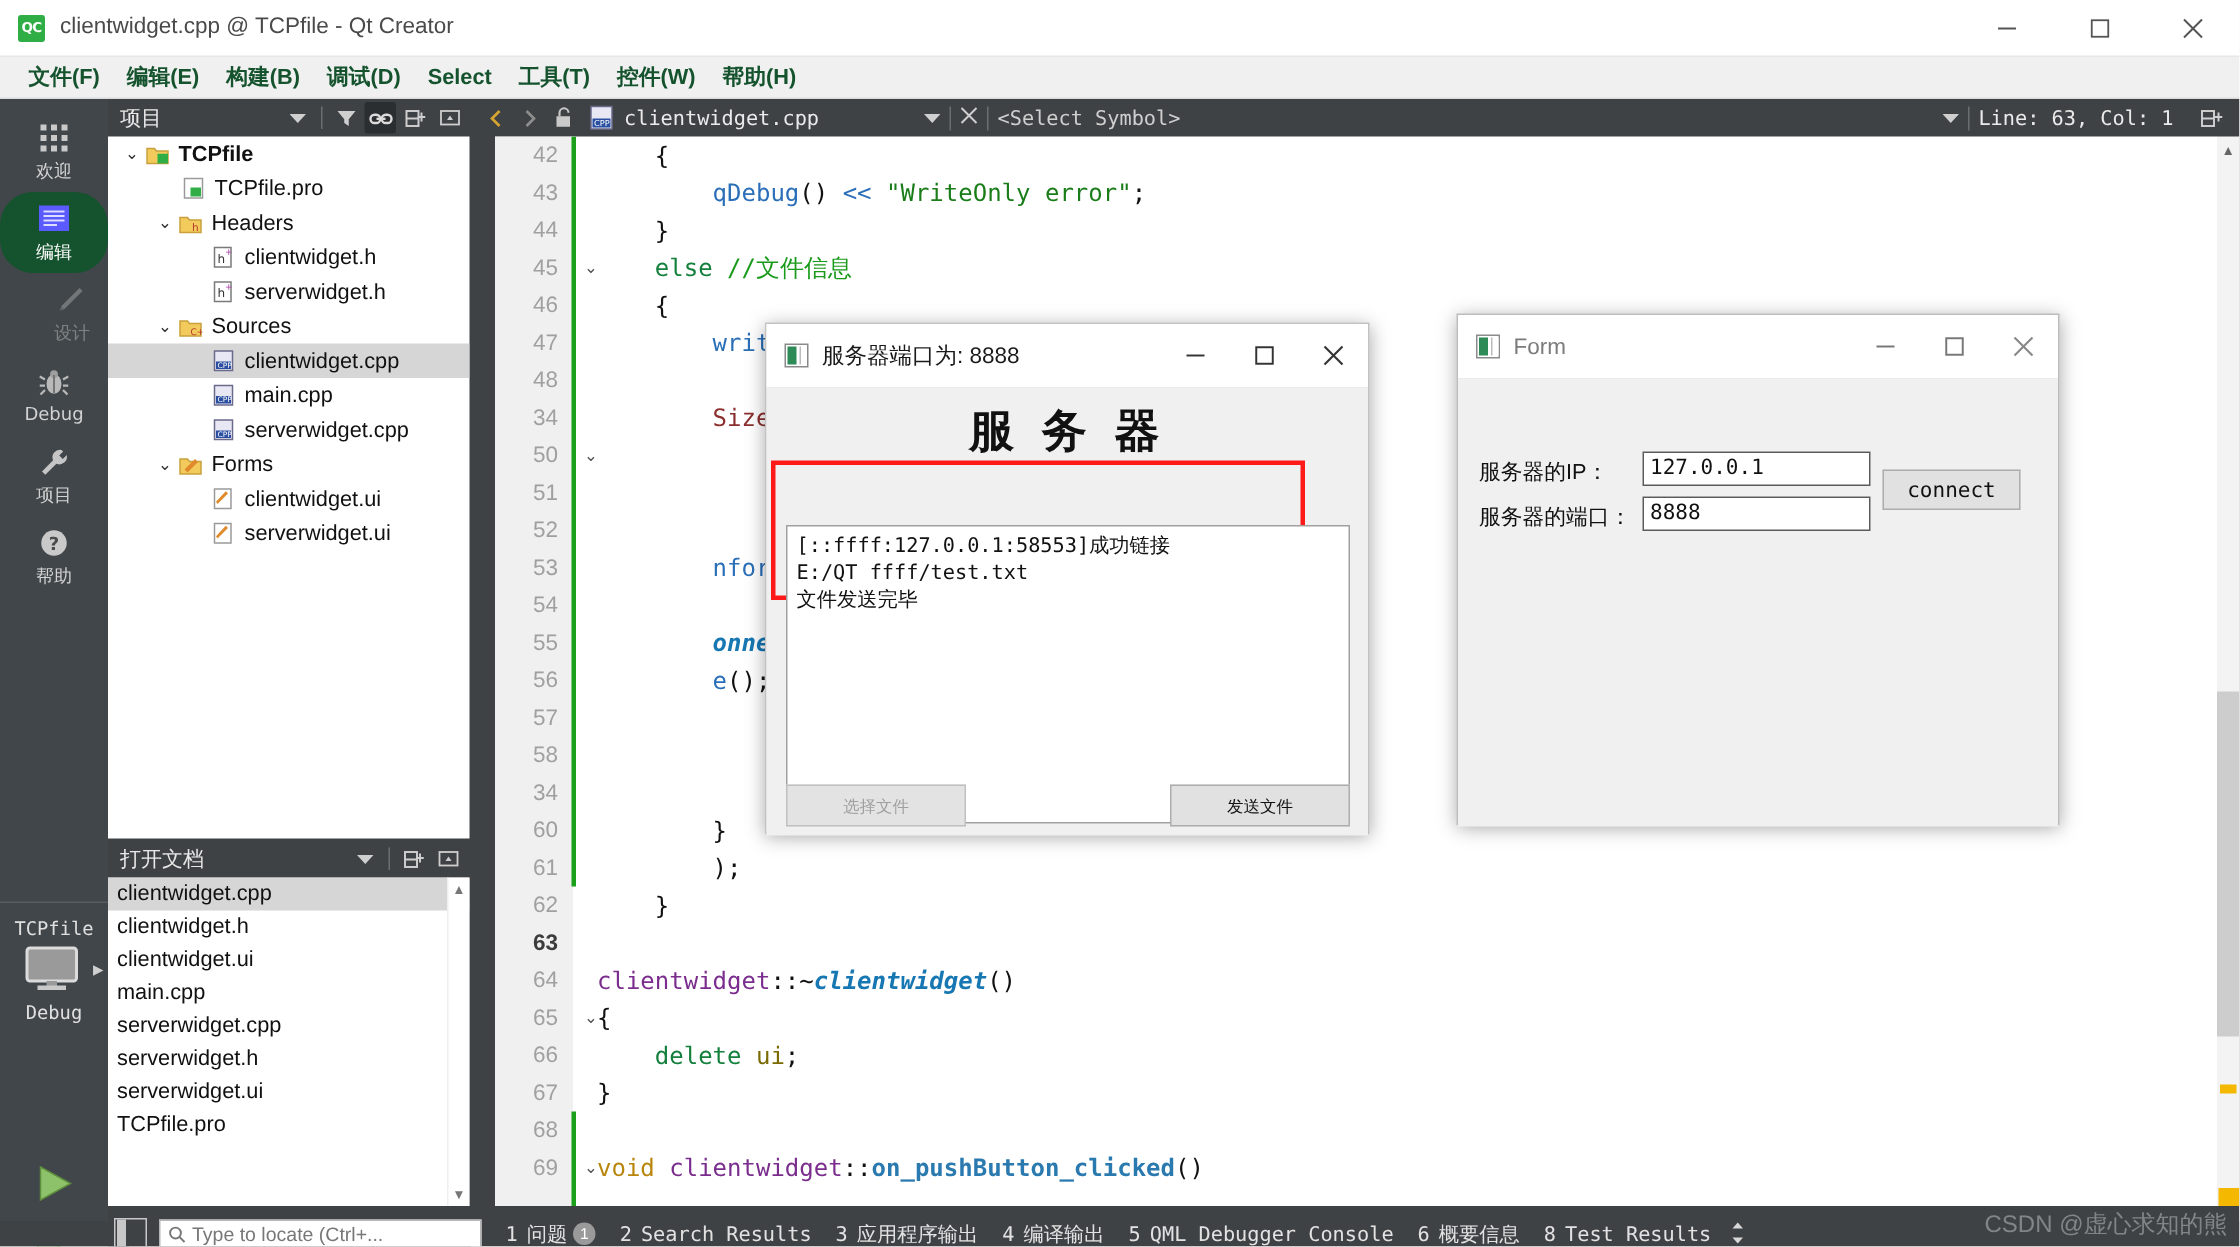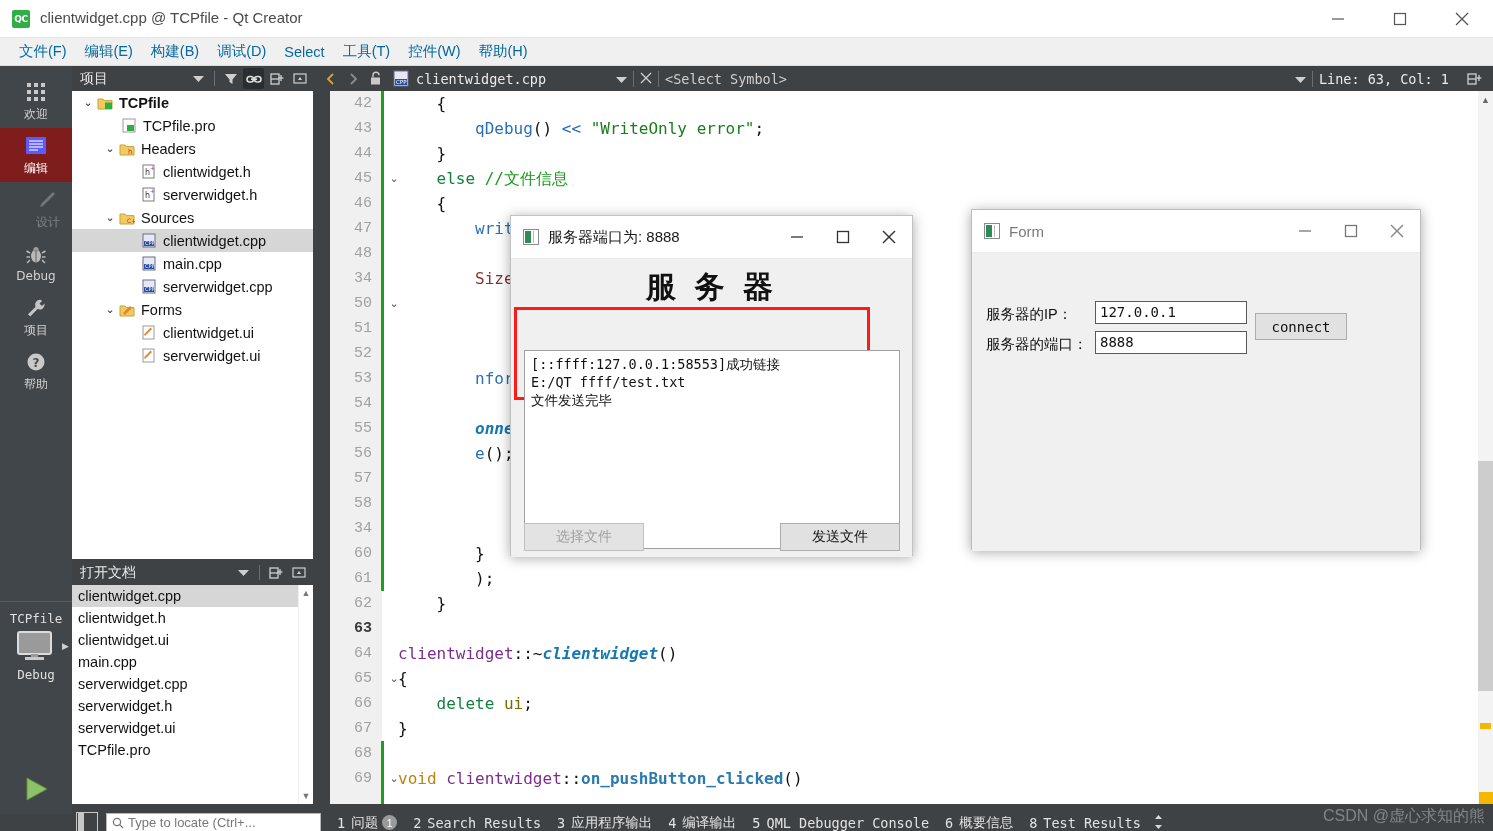--- a/index.html
+++ b/index.html
@@ -13,30 +13,30 @@
            border-radius:2px;color:#fff;font-size:9px;font-weight:bold;line-height:18px;text-align:center;
            font-family:"DejaVu Sans",sans-serif;letter-spacing:-.5px;}
   .tb-title{position:absolute;left:40px;top:9px;font-size:15px;color:#4a4a4a;}
   .tb-btns{position:absolute;right:0;top:0;height:38px;display:flex;}
   .tb-btn{width:62px;height:38px;display:flex;align-items:center;justify-content:center;}
   .tb-btn svg{display:block;}
 
   
   .menubar{position:absolute;left:0;top:38px;width:1493px;height:28px;background:#f0f0f0;
            border-bottom:1px solid #dcdcdc;box-sizing:border-box;display:flex;align-items:center;padding-left:10px;}
-  .menu-item{font-size:14.5px;color:#0369a1;padding:3px 9px;white-space:nowrap;}
+  .menu-item{font-size:14.5px;color:#14532d;padding:3px 9px;white-space:nowrap;font-weight:bold;}
 
   
   .darkbg{position:absolute;left:0;top:66px;width:1493px;height:765px;background:#3f4245;}
 
   
   .modebar{position:absolute;left:0;top:66px;width:86px;height:765px;background:#41464a;}
   .mode{position:relative;width:72px;height:54px;display:flex;flex-direction:column;
         align-items:center;justify-content:center;color:#c8c8c8;}
-  .mode.active{background:#7f1d1d;}
+  .mode.active{background:#14532d;border-radius:22px;}
   .mode.disabled{opacity:.42;padding-left:12px;}
   .mode .mlabel{font-size:12px;margin-top:2px;color:#d2d2d2;font-family:"DejaVu Sans",sans-serif;}
   .mode.active .mlabel{color:#ffffff;}
   .mglyph{width:24px;height:24px;display:flex;align-items:center;justify-content:center;}
   .mode-sep{position:absolute;left:0;width:72px;height:1px;background:#585c60;}
   .kit{position:absolute;left:0;width:72px;display:flex;flex-direction:column;align-items:center;}
   .kit-name{font-size:12.5px;color:#e0e0e0;font-family:"DejaVu Sans Mono",monospace;}
   .kit-mode{font-size:12.5px;color:#e0e0e0;font-family:"DejaVu Sans Mono",monospace;margin-top:1px;}
   .runbtn{width:72px;height:46px;display:flex;align-items:center;justify-content:center;}
 
@@ -67,21 +67,21 @@
              display:flex;align-items:center;}
   .edtb-icon{width:22px;height:22px;display:flex;align-items:center;justify-content:center;}
   .edtb-file{font-size:13.5px;color:#eaeaea;font-family:"DejaVu Sans Mono",monospace;margin-left:4px;}
   .edtb-sep{width:1px;height:16px;background:#6a6e72;margin:0 6px;}
   .edtb-sym{font-size:13.5px;color:#cfcfcf;font-family:"DejaVu Sans Mono",monospace;}
   .edtb-line{font-size:13.5px;color:#eaeaea;font-family:"DejaVu Sans Mono",monospace;}
 
   .editor{position:absolute;left:330px;top:91px;width:1148px;height:713px;background:#fff;overflow:hidden;}
   .gutter{position:absolute;left:0;top:0;width:52px;height:713px;background:#f0f0f0;}
   .gline{position:relative;height:25px;line-height:25px;text-align:right;padding-right:10px;
-         font-size:15px;color:#a0a0a0;font-family:Liberation Mono, monospace;}
+         font-size:15px;color:#a0a0a0;font-family:Liberation Sans, sans-serif;}
   .gline.cur{color:#3c3c3c;font-weight:bold;}
   .chbar{position:absolute;left:51px;width:3px;background:#1ba01b;}
   .foldcol{position:absolute;left:55px;top:0;width:18px;height:713px;}
   .fold{position:absolute;left:0;width:18px;height:25px;display:flex;align-items:center;justify-content:center;
         color:#555;font-size:11px;}
   .codearea{position:absolute;left:68px;top:0;width:1080px;height:713px;
             font-family:"DejaVu Sans Mono",monospace;font-size:16px;}
   .cline{height:25px;line-height:25px;white-space:pre;}
   .k-key{color:#15803d;}       
   .k-void{color:#b8860b;}
@@ -117,25 +117,25 @@
   #serverDlg{left:510px;top:215px;width:403px;height:341px;border:1px solid #c2c2c2;box-sizing:border-box;}
   #serverDlg .dlg-body{position:relative;width:100%;height:298px;background:#f0f0f0;}
   .srv-heading{position:absolute;left:0;top:8px;width:100%;text-align:center;font-size:30px;
                font-family:"DejaVu Serif",serif;font-weight:bold;color:#111;letter-spacing:4px;}
   .redbox{position:absolute;left:3px;top:48px;width:356px;height:93px;border:3px solid #ff1a1a;box-sizing:border-box;}
   .srv-log{position:absolute;left:13px;top:91px;width:376px;height:199px;background:#fff;border:1px solid #a0a0a0;
            box-sizing:border-box;font-family:"DejaVu Sans Mono",monospace;font-size:13.5px;color:#111;
            padding:4px 6px;line-height:18px;overflow:hidden;}
   .srv-btns{position:absolute;left:0;bottom:6px;width:100%;height:28px;}
   .qbtn{position:absolute;height:28px;background:#e1e1e1;border:1px solid #adadad;box-sizing:border-box;
-        display:flex;align-items:center;justify-content:center;font-size:14px;color:#111;}
+        display:flex;align-items:center;justify-content:center;font-size:11px;color:#111;}
   .qbtn.disabled{color:#a0a0a0;background:#e3e3e3;border-color:#c0c0c0;}
 
   
-  #formDlg{left:971px;top:209px;width:450px;height:341px;border:1px solid #bcbcbc;box-sizing:border-box;}
+  #formDlg{left:971px;top:209px;width:402px;height:341px;border:1px solid #bcbcbc;box-sizing:border-box;}
   #formDlg .dlg-body{position:relative;width:100%;height:298px;background:#f0f0f0;}
   .fr-label{position:absolute;font-size:14.5px;color:#111;}
   .fr-input{position:absolute;height:23px;background:#fff;border:1px solid #5a5a5a;box-sizing:border-box;
             font-family:"DejaVu Sans Mono",monospace;font-size:14px;color:#111;padding:0 4px;line-height:21px;}
   .fr-connect{position:absolute;left:283px;top:60px;width:92px;height:27px;background:#e1e1e1;
               border:1px solid #adadad;box-sizing:border-box;display:flex;align-items:center;
               justify-content:center;font-family:"DejaVu Sans Mono",monospace;font-size:14px;color:#111;}
 
   
   .bottombar{position:absolute;left:0;bottom:0;width:1493px;height:17px;background:#3f4245;display:flex;align-items:center;}

